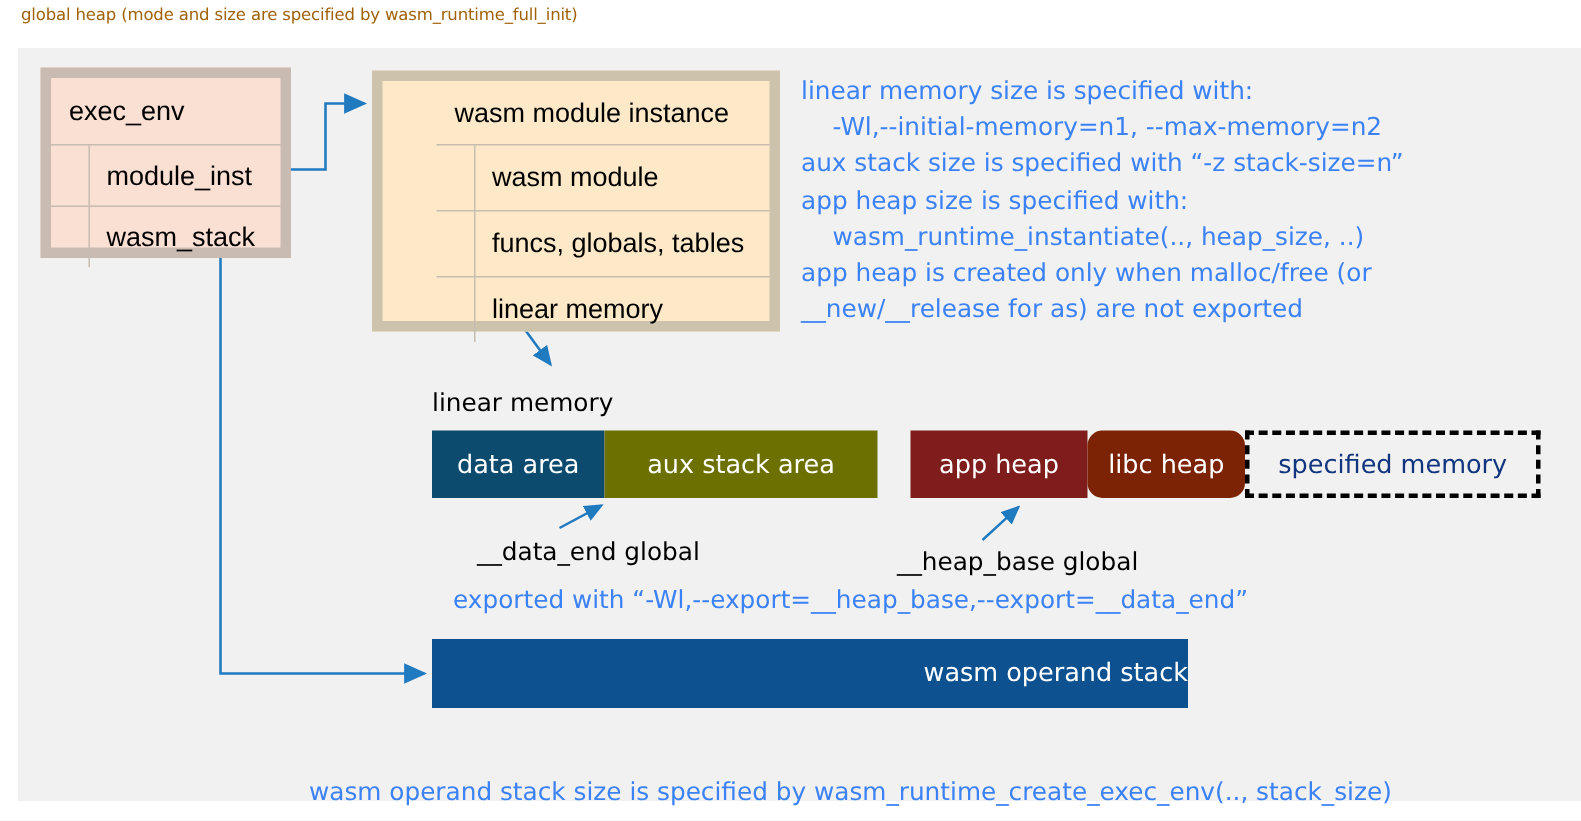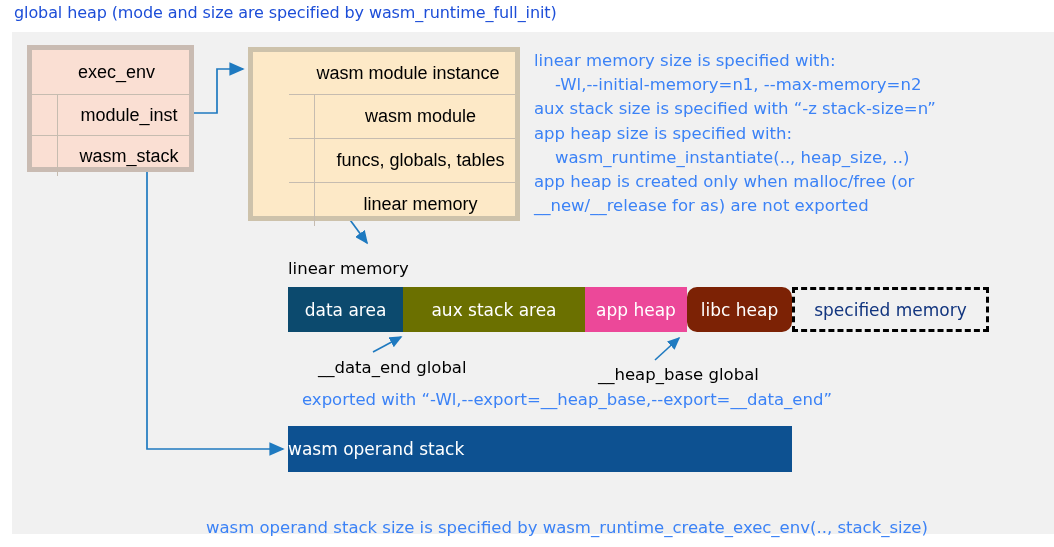--- a/index.html
+++ b/index.html
@@ -9,40 +9,39 @@
     background:#ffffff;
     font-family:"DejaVu Sans","Liberation Sans",sans-serif;
     overflow:hidden;
     position:relative;
   }
   #root{position:absolute;left:0;top:0;width:1054px;height:547px;}
 
   
   .title{
     position:absolute;left:14px;top:3px;
-    font-size:16px;color:#1d4ed8;
+    font-size:11px;color:#a16207;
     white-space:nowrap;letter-spacing:-0.1px;
   }
 
   
   .panel{
     position:absolute;left:12px;top:32px;
     width:1042px;height:502px;
     background:#f1f1f1;
   }
 
   
   .wires{position:absolute;left:0;top:0;width:1054px;height:547px;pointer-events:none;}
 
   
   .struct{
     position:absolute;
-    border:5px solid #f97316;
-    box-sizing:border-box;
-    text-align:center;
+    border:7px solid #f97316;
+    box-sizing:border-box;
   }
   .struct.pink{background:#fadfd3;border-color:#c9bbb2;}
   .struct.cream{background:#fde9c7;border-color:#cdc2ab;}
 
   .row{
     box-sizing:border-box;
     display:flex;
     align-items:center;
     border-bottom:1px solid #c6bcb0;
   }
@@ -94,21 +93,21 @@
   .seg.dashed{
     background:#f1f1f1;
     color:#12357f;
     border:3px dashed #000000;
   }
 
   
   .opstack{
     position:absolute;left:288px;top:426px;width:504px;height:46px;
     background:#0d5191;
-    display:flex;align-items:center;justify-content:flex-start;
+    display:flex;align-items:center;justify-content:flex-end;
     color:#ffffff;font-size:17px;white-space:nowrap;
   }
 </style>
 </head>
 <body>
 
 <div id="root">
 
   <div class="title">global heap (mode and size are specified by wasm_runtime_full_init)</div>
 
@@ -177,21 +176,21 @@
 
   <div class="caption" id="cap-linear-memory">linear memory</div>
 
   <div class="membar">
     <div class="seg" style="width:115px;background:#0c4a6e;">
       <span>data area</span>
     </div>
     <div class="seg" style="width:182px;background:#6b7000;">
       <span>aux stack area</span>
     </div>
-    <div class="seg" style="width:102px;background:#ec4899;">
+    <div class="seg" style="width:118px;background:#7f1d1d;margin-left:22px;">
       <span>app heap</span>
     </div>
     <div class="seg" style="width:105px;background:#7c2205;border-radius:10px;">
       <span>libc heap</span>
     </div>
     <div class="seg dashed" style="width:197px;">
       <span>specified memory</span>
     </div>
   </div>
 

